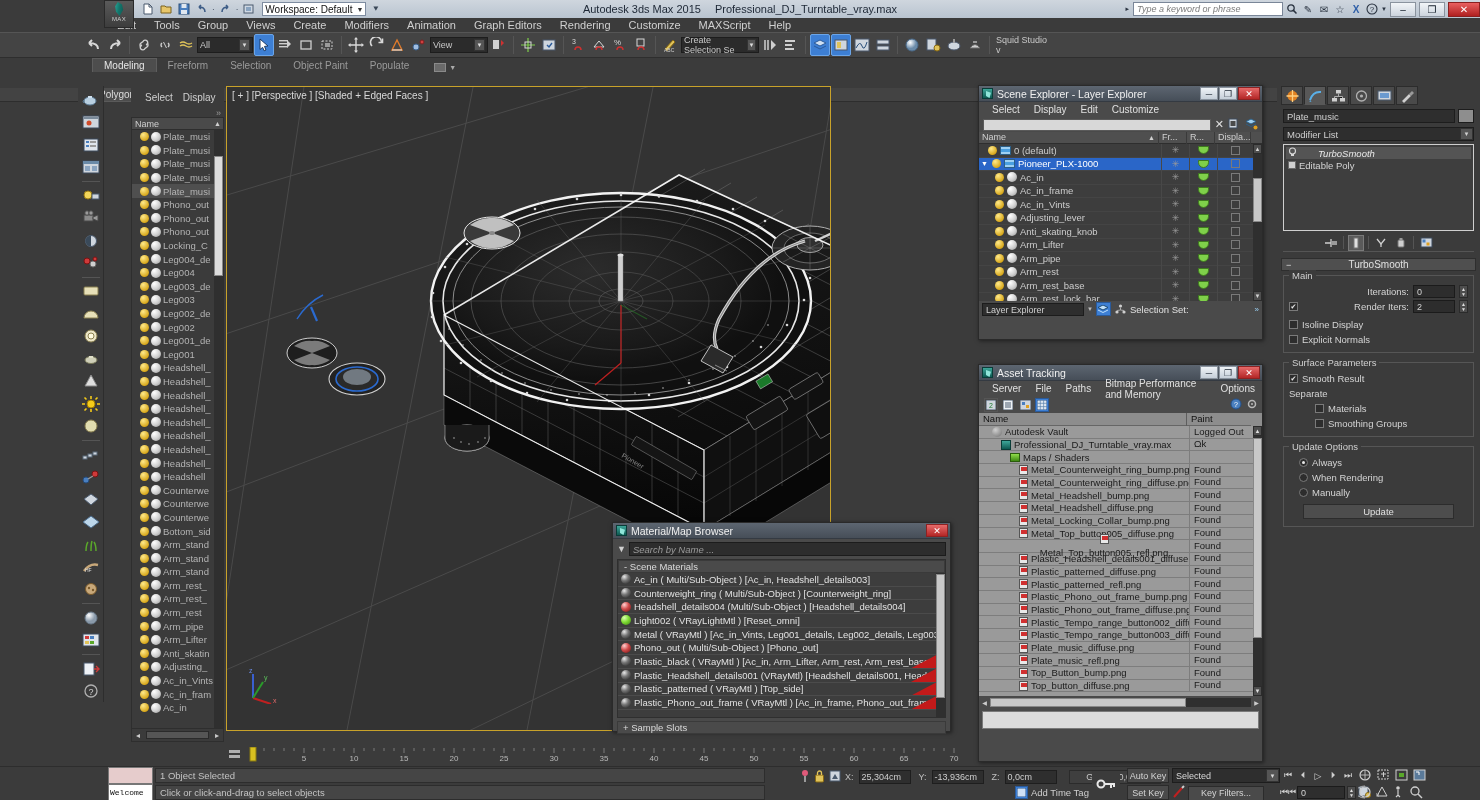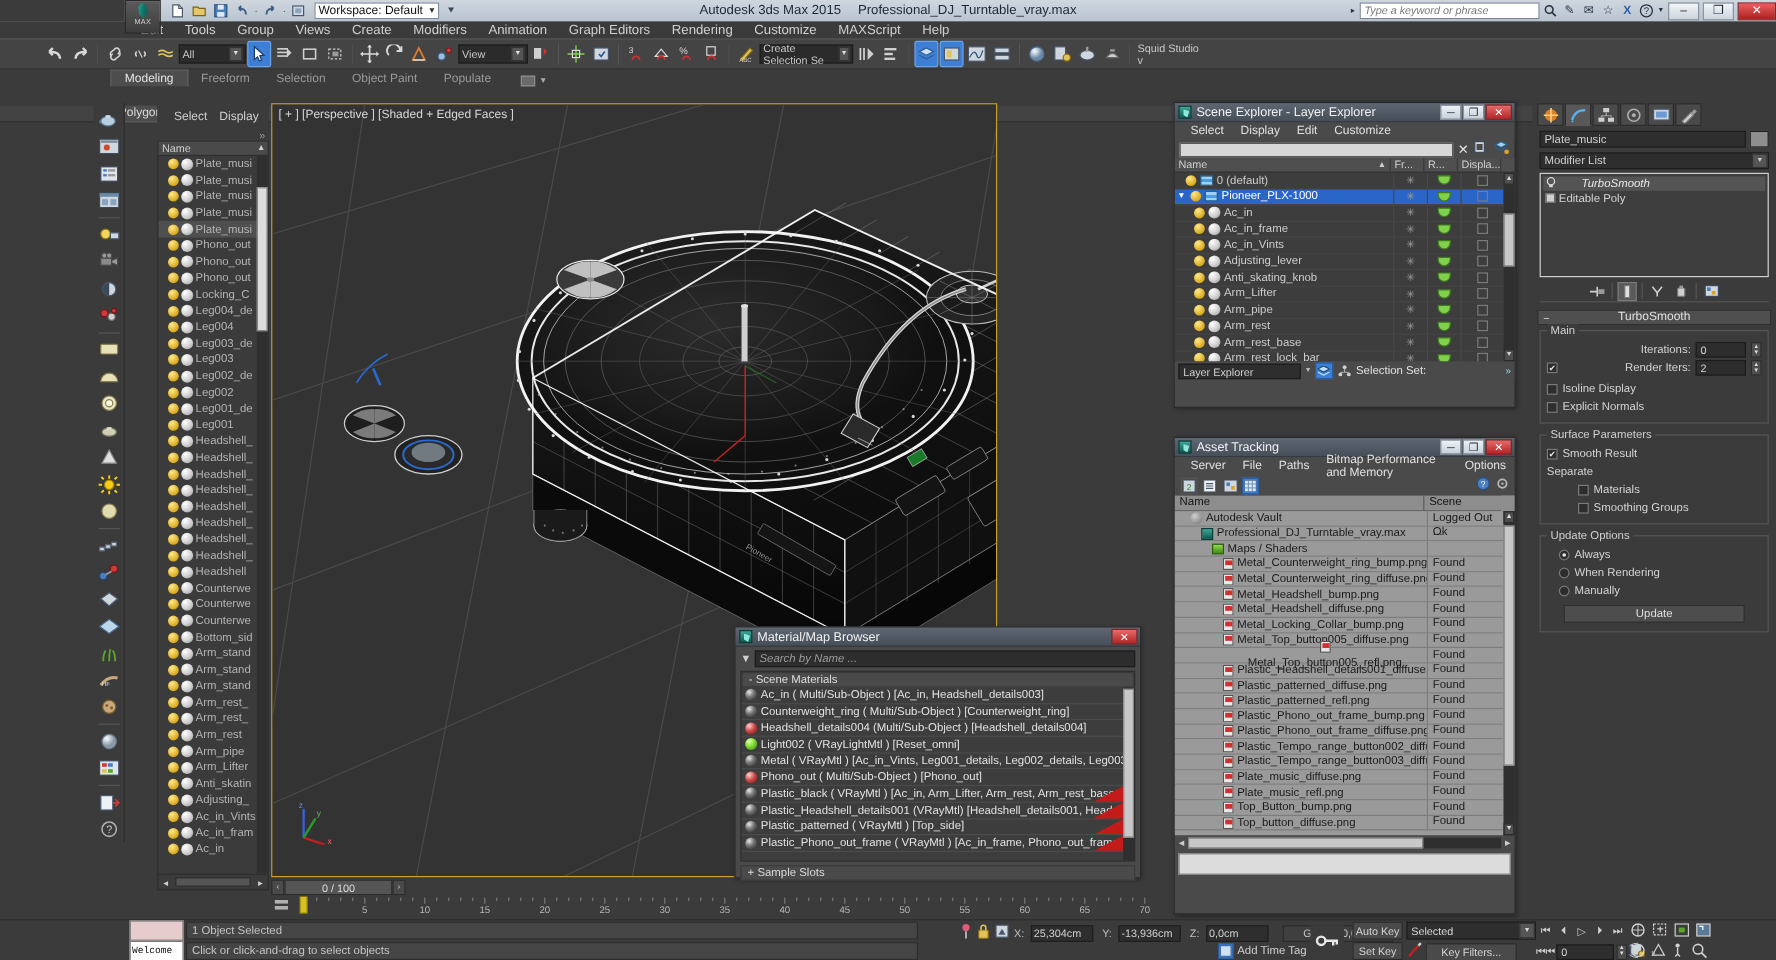--- a/index.html
+++ b/index.html
@@ -68,21 +68,21 @@
   .menubar {
     position:absolute; left:0; top:18px; width:1480px; height:14px;
     background:#3b3b3b; display:flex; align-items:center; padding-left:108px; gap:0px;
   }
   .menu-item { padding:0 9px; font-size:11px; color:#d0d0d0; line-height:14px; }
 
   
   .maintoolbar {
     position:absolute; left:0; top:32px; width:1480px; height:26px;
     background:#444; border-top:1px solid #555; border-bottom:1px solid #2e2e2e;
-    display:flex; align-items:center; padding-left:36px; gap:1px;
+    display:flex; align-items:center; padding-left:84px; gap:1px;
   }
   .tbtn { width:20px; height:22px; display:flex;align-items:center;justify-content:center;
     border:1px solid transparent; border-radius:2px; color:#d8d8d8; font-size:12px; }
   .tbtn.on { background:#3d7fd4; border-color:#6ba5e8; }
   .tbtn svg { display:block; }
   .tsep { width:1px; height:18px; background:#2e2e2e; margin:0 3px; border-right:1px solid #555;}
   .tcombo { height:16px; background:#2b2b2b; border:1px solid #1d1d1d; display:flex;
     align-items:center; padding:0 2px; font-size:9px; color:#c8c8c8; }
   .tcombo .ar { margin-left:auto; width:11px; height:12px; background:#555;
     display:flex;align-items:center;justify-content:center;font-size:6px;color:#ddd;border:1px solid #333;}
@@ -1308,25 +1308,20 @@
       <path d="M8 34 L8 10" stroke="#3a5fd0" stroke-width="2"></path>
       <path d="M8 34 L26 40" stroke="#c02020" stroke-width="2"></path>
       <path d="M8 34 L18 18" stroke="#2a9a2a" stroke-width="2"></path>
       <text x="4" y="9" font-size="7" fill="#6a8ae0">z</text>
       <text x="19" y="16" font-size="7" fill="#5ac05a">y</text>
       <text x="28" y="39" font-size="7" fill="#e06a6a">x</text>
     </svg>
   </div>
 
   <div class="trackbar">
-    <div style="display:flex;align-items:center;gap:0;height:15px;">
-      <div class="tb-arrow">‹</div>
-      <div class="tb-frame" style="margin-left:0">0 / 100</div>
-      <div class="tb-arrow">›</div>
-    </div>
     <svg class="ruler" viewBox="0 0 749 17">
       <rect width="749" height="17" fill="#3b3b3b"></rect>
       <g stroke="#8a8a8a" stroke-width="0.8">
         <path d="M28 1 v5 M38 1 v3 M48 1 v3 M58 1 v3 M68 1 v3 M78 1 v5 M88 1 v3 M98 1 v3 M108 1 v3 M118 1 v3
                  M128 1 v5 M138 1 v3 M148 1 v3 M158 1 v3 M168 1 v3 M178 1 v5 M188 1 v3 M198 1 v3 M208 1 v3 M218 1 v3
                  M228 1 v5 M238 1 v3 M248 1 v3 M258 1 v3 M268 1 v3 M278 1 v5 M288 1 v3 M298 1 v3 M308 1 v3 M318 1 v3
                  M328 1 v5 M338 1 v3 M348 1 v3 M358 1 v3 M368 1 v3 M378 1 v5 M388 1 v3 M398 1 v3 M408 1 v3 M418 1 v3
                  M428 1 v5 M438 1 v3 M448 1 v3 M458 1 v3 M468 1 v3 M478 1 v5 M488 1 v3 M498 1 v3 M508 1 v3 M518 1 v3
                  M528 1 v5 M538 1 v3 M548 1 v3 M558 1 v3 M568 1 v3 M578 1 v5 M588 1 v3 M598 1 v3 M608 1 v3 M618 1 v3
                  M628 1 v5 M638 1 v3 M648 1 v3 M658 1 v3 M668 1 v3 M678 1 v5 M688 1 v3 M698 1 v3 M708 1 v3 M718 1 v3 M728 1 v5"></path>
@@ -1675,21 +1670,21 @@
         <span>
           <svg width="12" height="12" viewBox="0 0 12 12">
               <circle cx="6" cy="6" r="3.5" fill="none" stroke="#b8b8b8" stroke-width="1.5"></circle>
               <circle cx="6" cy="6" r="1" fill="#b8b8b8"></circle>
             </svg>
         </span>
       </span>
     </div>
     <div class="at-hdr">
       <div style="flex:1">Name</div>
-      <div style="width:64px;border-right:none">Scene</div>
+      <div style="width:64px;border-right:none">Paint</div>
       <div style="width:11px;border-right:none;background:#8d8d8d"></div>
     </div>
     <div style="display:flex;height:270px;">
       <div style="flex:1;overflow:hidden;background:#9a9a9a" id="at-rows">
           <div class="at-row">
             <div class="at-name" style="padding-left: 13px;">
               <span class="vaulti"></span>
               <span>Autodesk Vault</span>
             </div>
             <div class="at-status">Logged Out ...</div>

